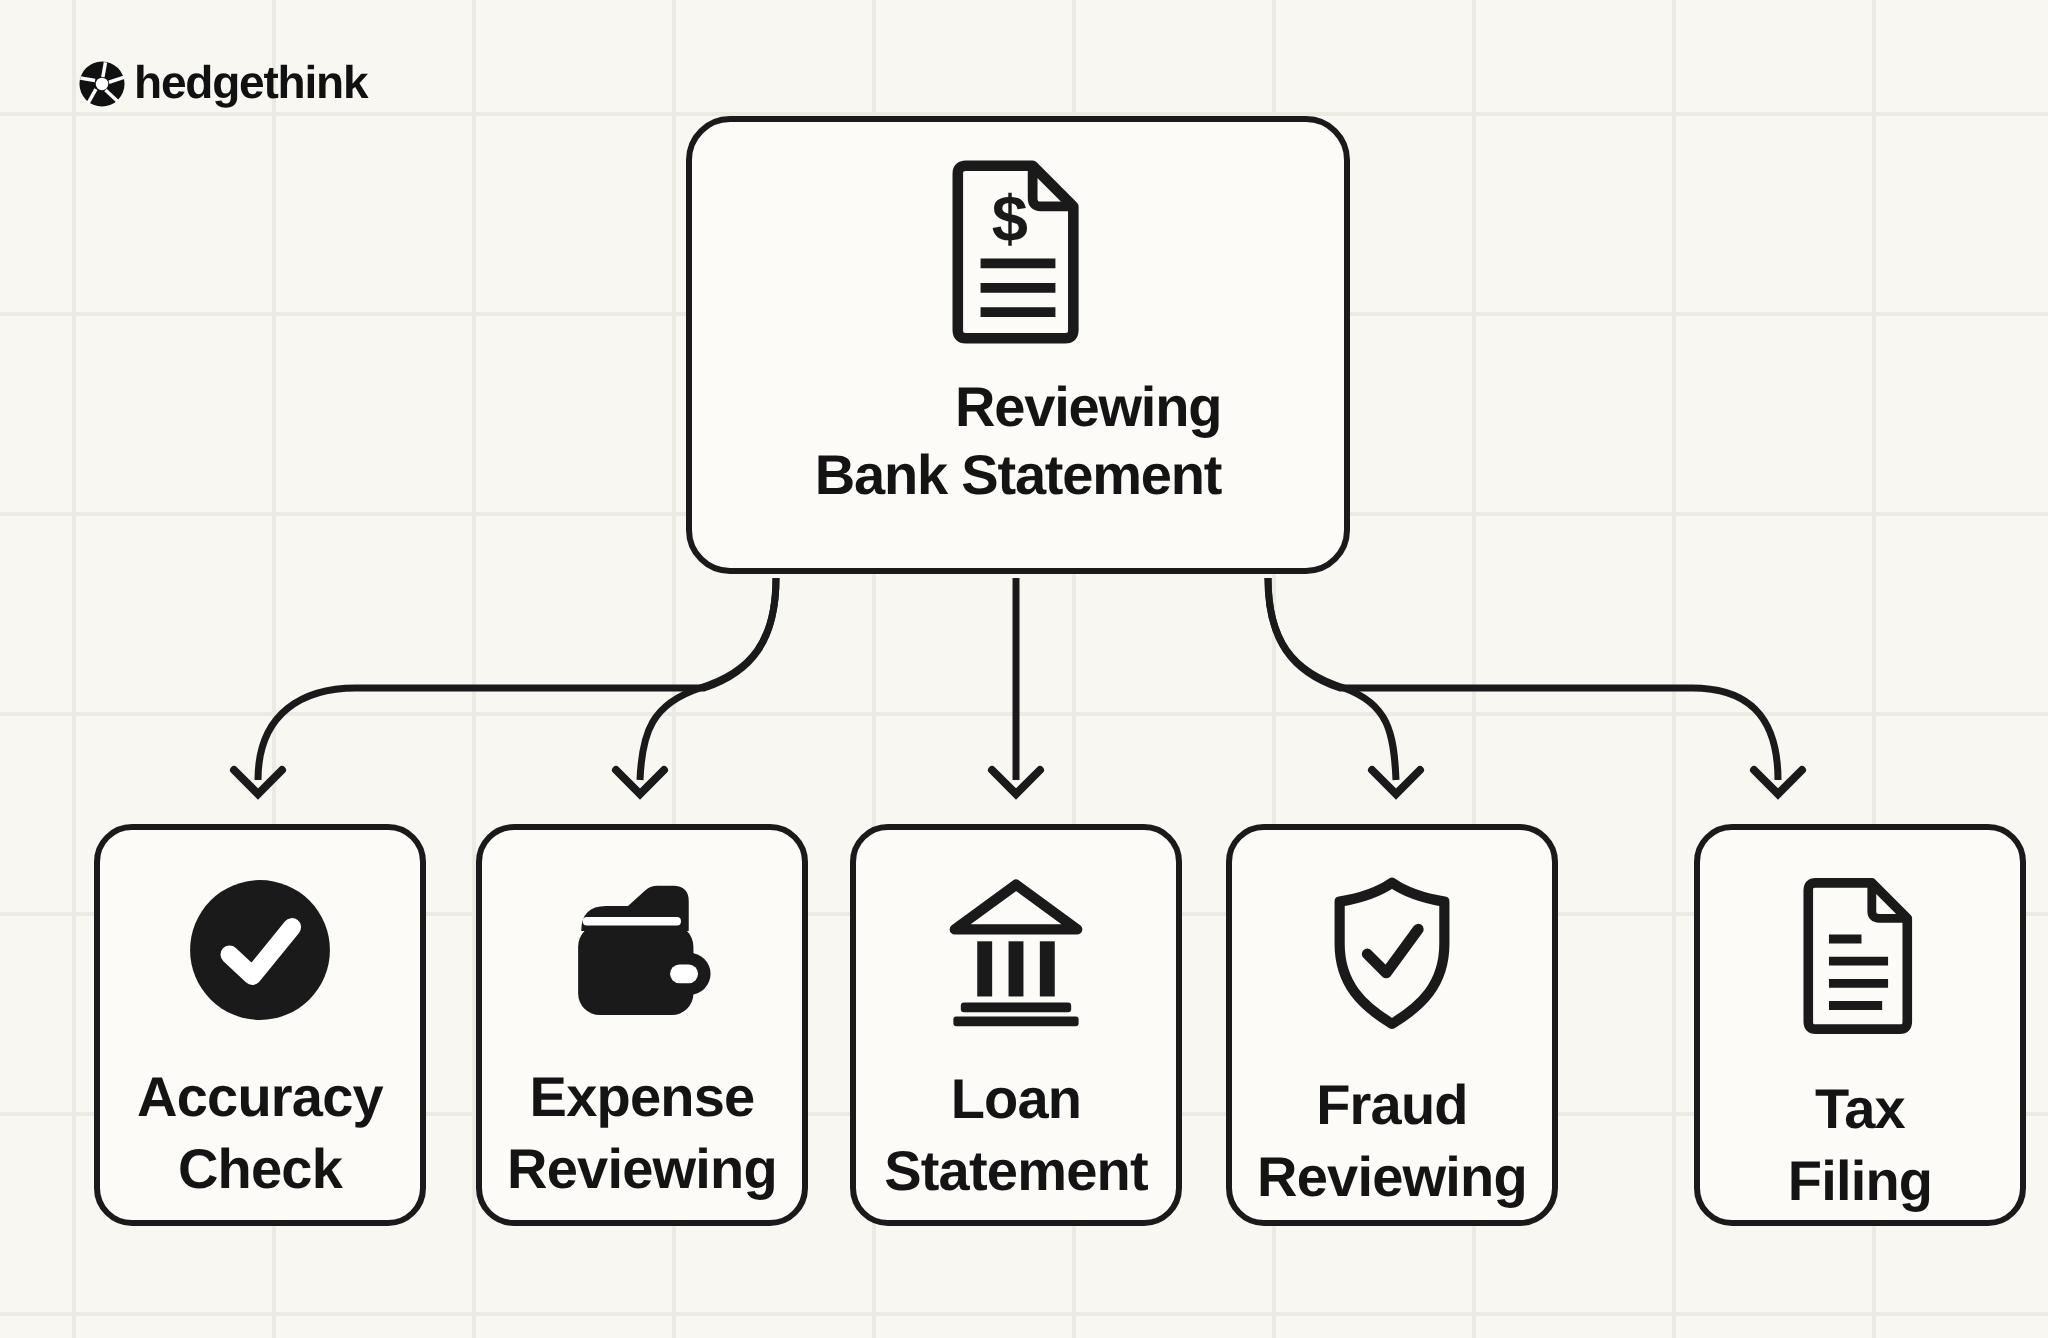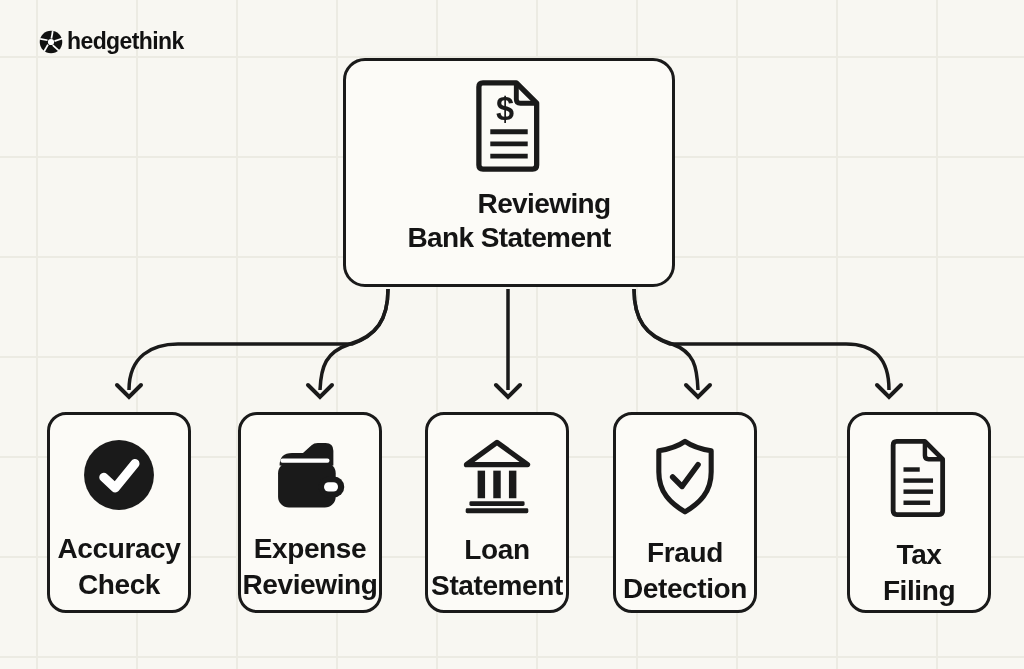--- a/index.html
+++ b/index.html
@@ -36,21 +36,21 @@
     border:3px solid var(--stroke);
     border-radius:19px;
     box-sizing:border-box;
     display:flex;flex-direction:column;align-items:center;
   }
   .card-root{
     left:343px;top:58px;width:332px;height:229px;
     border-radius:22px;padding-top:17px;
   }
   .card-child{
-    top:412px;width:144px;height:201px;padding-top:22px;
+    top:412px;width:166px;height:201px;padding-top:22px;
   }
   .root-title{
     margin-top:13px;
     font-size:28px;font-weight:700;line-height:1.22;
     letter-spacing:-0.6px;text-align:right;white-space:pre-line;
   }
   .child-label{
     margin-top:18px;
     font-size:28px;font-weight:700;line-height:1.29;
     letter-spacing:-0.4px;text-align:center;white-space:pre-line;
@@ -152,21 +152,21 @@
   </div>
 
   <div class="card card-child" style="left:613px;">
     <span style="display:inline-flex;">
       <svg width="74" height="80" viewBox="0 0 100 110">
         <path class="outline" d="M50 6 C60 13 74 17 86 19 V48 C86 76 70 91 50 103 C30 91 14 76 14 48 V19 C26 17 40 13 50 6 Z" stroke-width="7" stroke-linejoin="round"></path>
         <path class="outline" d="M33 55 L46 68 L68 38" stroke-width="7.5" stroke-linecap="round" stroke-linejoin="round"></path>
       </svg>
     </span>
     <div class="child-label">Fraud
-Detection</div>
+Reviewing</div>
   </div>
 
   <div class="card card-child" style="left:847px;">
     <span style="display:inline-flex;">
       <svg width="74" height="82" viewBox="0 0 100 111">
         <path class="outline" d="M20 6 H58 L82 30 V100 Q82 105 77 105 H20 Q15 105 15 100 V11 Q15 6 20 6 Z" stroke-width="6.5" stroke-linejoin="round"></path>
         <path class="outline" d="M58 7 V25 Q58 30 63 30 H81" stroke-width="6" stroke-linejoin="round"></path>
         <path class="outline" d="M29 44 H51" stroke-width="6"></path>
         <path class="outline" d="M29 59 H69" stroke-width="6"></path>
         <path class="outline" d="M29 74 H69" stroke-width="6"></path>

